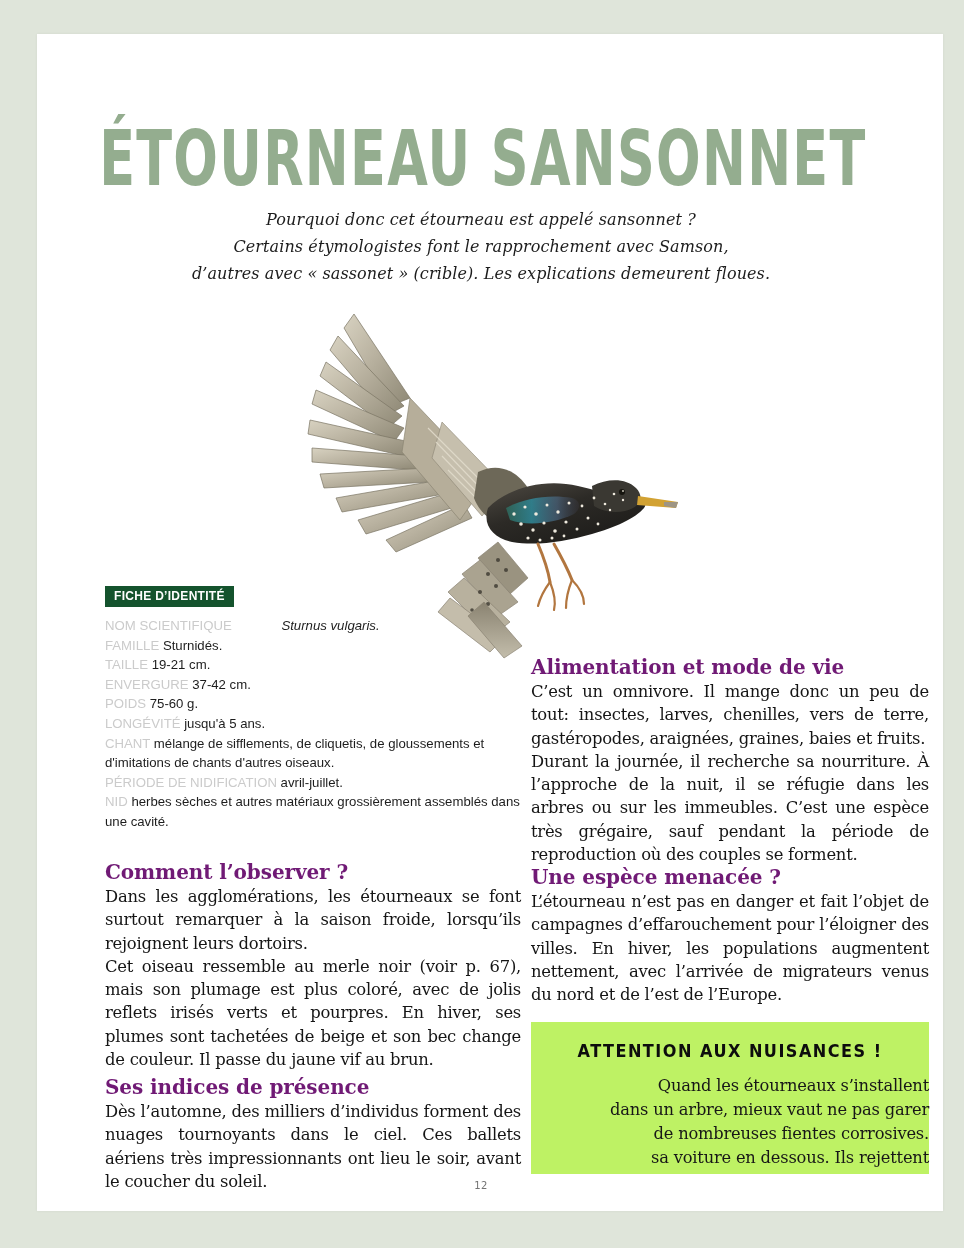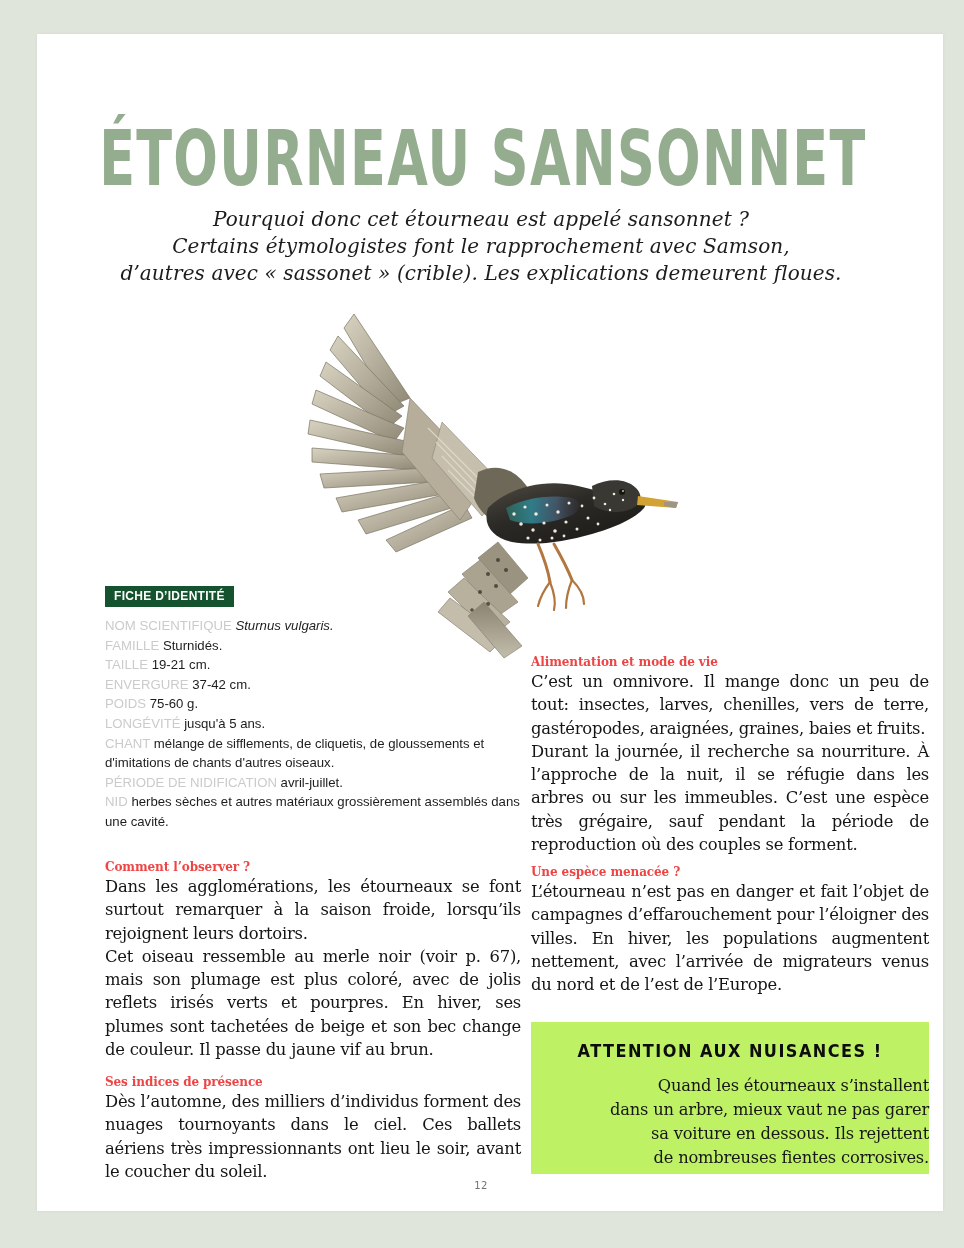--- a/index.html
+++ b/index.html
@@ -48,21 +48,21 @@
 
   
   #subtitle {
     position: absolute;
     left: 80px;
     top: 172px;
     width: 728px;
     text-align: center;
     font-family: "DejaVu Serif", serif;
     font-style: italic;
-    font-size: 20px;
+    font-size: 16px;
     line-height: 27px;
     color: #1c1c1c;
     letter-spacing: 0.1px;
   }
   #subtitle div { white-space: nowrap; }
 
   
   #bird-photo {
     position: absolute;
     left: 255px;
@@ -94,39 +94,39 @@
     margin-top: 9px;
     font-family: "Liberation Sans", sans-serif;
     font-size: 13.2px;
     line-height: 19.6px;
     color: #1d1d1d;
   }
   #fiche-list .lbl {
     color: #cbcbcb;
   }
   #fiche-list .val { color: #1d1d1d; }
-  #fiche-list .val.sci { font-style: italic; }
+  #fiche-list .val.sci { font-style: italic; margin-left: 46px; }
   #fiche-list .row { display: block; }
 
   
   .col-left {
     position: absolute;
     left: 68px;
     width: 416px;
   }
   .col-right {
     position: absolute;
     left: 494px;
     width: 398px;
   }
   .sec-head {
     font-family: "DejaVu Serif", serif;
     font-weight: bold;
-    font-size: 12px;
-    color: #ef4444;
+    font-size: 20px;
+    color: #701a75;
     margin: 0 0 1px 0;
     letter-spacing: -0.1px;
   }
   .body-text {
     font-family: "DejaVu Serif", serif;
     font-size: 16.4px;
     line-height: 23.3px;
     color: #151515;
     text-align: justify;
     margin: 0;
@@ -363,20 +363,20 @@
     <div class="body-text">
       <p>Dès l’automne, des milliers d’individus forment des nuages tournoyants dans le ciel. Ces ballets aériens très impressionnants ont lieu le soir, avant le coucher du soleil.</p>
     </div>
   </div>
 
   <div id="attention-box">
     <div id="attention-title">ATTENTION AUX NUISANCES !</div>
     <div id="attention-body">
       <div>Quand les étourneaux s’installent</div>
       <div>dans un arbre, mieux vaut ne pas garer</div>
+      <div>de nombreuses fientes corrosives.</div>
       <div>sa voiture en dessous. Ils rejettent</div>
-      <div>de nombreuses fientes corrosives.</div>
     </div>
   </div>
 
   <div id="page-number">12</div>
 
 </div>
 
 </body></html>

